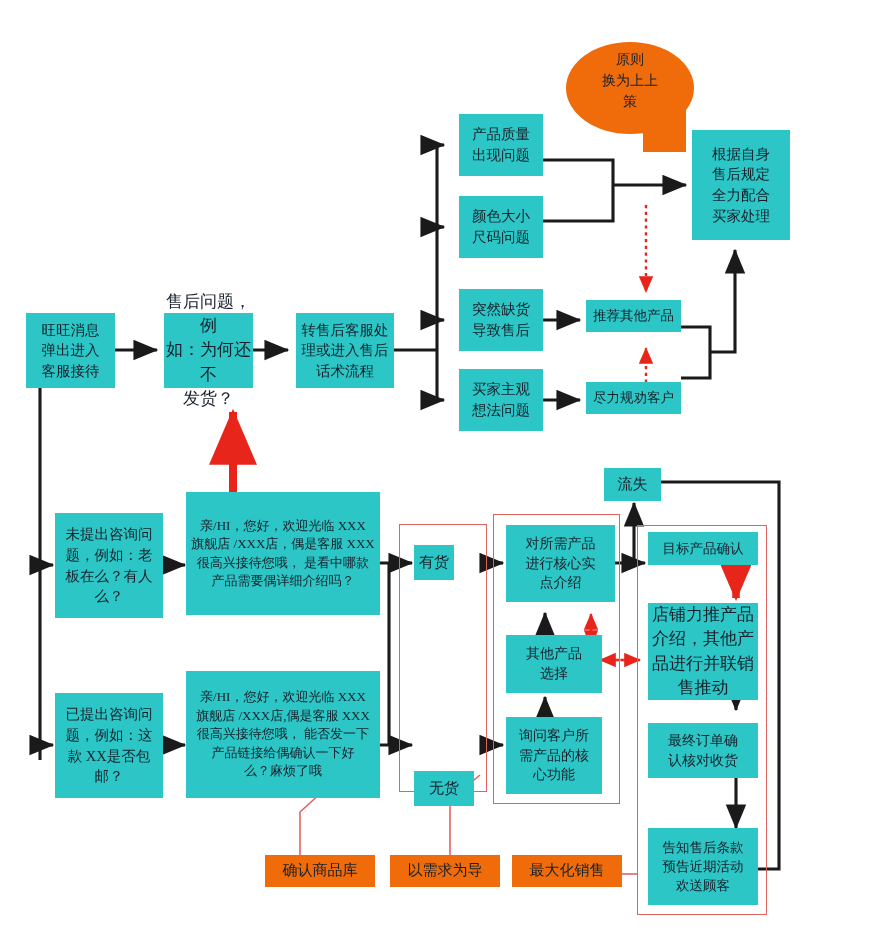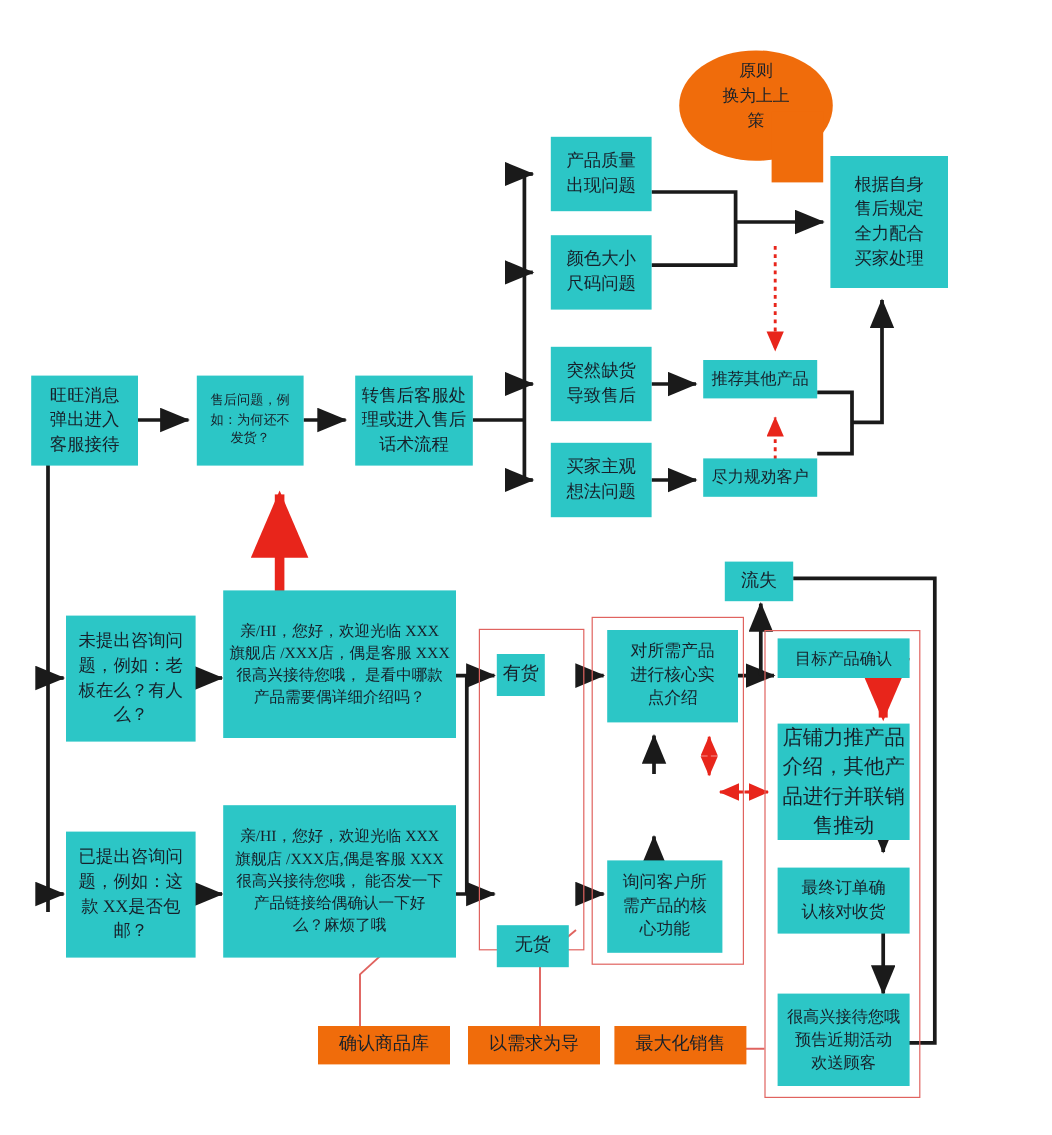--- a/index.html
+++ b/index.html
@@ -177,21 +177,21 @@
   </svg>
 
   <div class="grp" style="left:399px; top:524px; width:88px; height:268px;"></div>
   <div class="grp" style="left:493px; top:514px; width:127px; height:290px;"></div>
   <div class="grp" style="left:637px; top:525px; width:130px; height:390px;"></div>
 
   <div class="node teal" style="left:26px; top:313px; width:89px; height:75px; font-size:14.5px;">旺旺消息
 弹出进入
 客服接待</div>
 
-  <div class="node teal" style="left:164px; top:313px; width:89px; height:75px; font-size:11px;">售后问题，例
+  <div class="node teal" style="left:164px; top:313px; width:89px; height:75px; font-size:17px;">售后问题，例
 如：为何还不
 发货？</div>
 
   <div class="node teal" style="left:296px; top:313px; width:98px; height:75px; font-size:14.5px;">转售后客服处
 理或进入售后
 话术流程</div>
 
   <div class="node teal" style="left:459px; top:114px; width:84px; height:62px; font-size:14.5px;">产品质量
 出现问题</div>
 
@@ -243,38 +243,40 @@
 么？麻烦了哦</div>
 
   <div class="node teal" style="left:414px; top:545px; width:40px; height:35px; font-size:15px;">有货</div>
 
   <div class="node teal" style="left:414px; top:727px; width:60px; height:35px; font-size:15px;margin-top:44px;">无货</div>
 
   <div class="node teal" style="left:506px; top:525px; width:109px; height:77px; font-size:14px;">对所需产品
 进行核心实
 点介绍</div>
 
+  <div class="node teal" style="left:506px; top:635px; width:96px; height:58px; font-size:14px;">其他产品
+选择</div>
 
   <div class="node teal" style="left:506px; top:717px; width:96px; height:77px; font-size:14px;">询问客户所
 需产品的核
 心功能</div>
 
   <div class="node teal" style="left:604px; top:468px; width:57px; height:33px; font-size:15px;">流失</div>
 
   <div class="node teal" style="left:648px; top:532px; width:110px; height:33px; font-size:13.5px;">目标产品确认</div>
 
   <div class="node teal" style="left:648px; top:603px; width:110px; height:97px; font-size:17px;">店铺力推产品
 介绍，其他产
 品进行并联销
 售推动</div>
 
   <div class="node teal" style="left:648px; top:723px; width:110px; height:55px; font-size:14px;">最终订单确
 认核对收货</div>
 
-  <div class="node teal" style="left:648px; top:828px; width:110px; height:77px; font-size:13.5px;">很高兴接待您哦
+  <div class="node teal" style="left:648px; top:828px; width:110px; height:77px; font-size:13.5px;">告知售后条款
 预告近期活动
 欢送顾客</div>
 
   <div class="node orange" style="left:265px; top:855px; width:110px; height:32px; font-size:15px;">确认商品库</div>
 
   <div class="node orange" style="left:390px; top:855px; width:110px; height:32px; font-size:15px;">以需求为导</div>
 
   <div class="node orange" style="left:512px; top:855px; width:110px; height:32px; font-size:15px;">最大化销售</div>
 
 </div>

